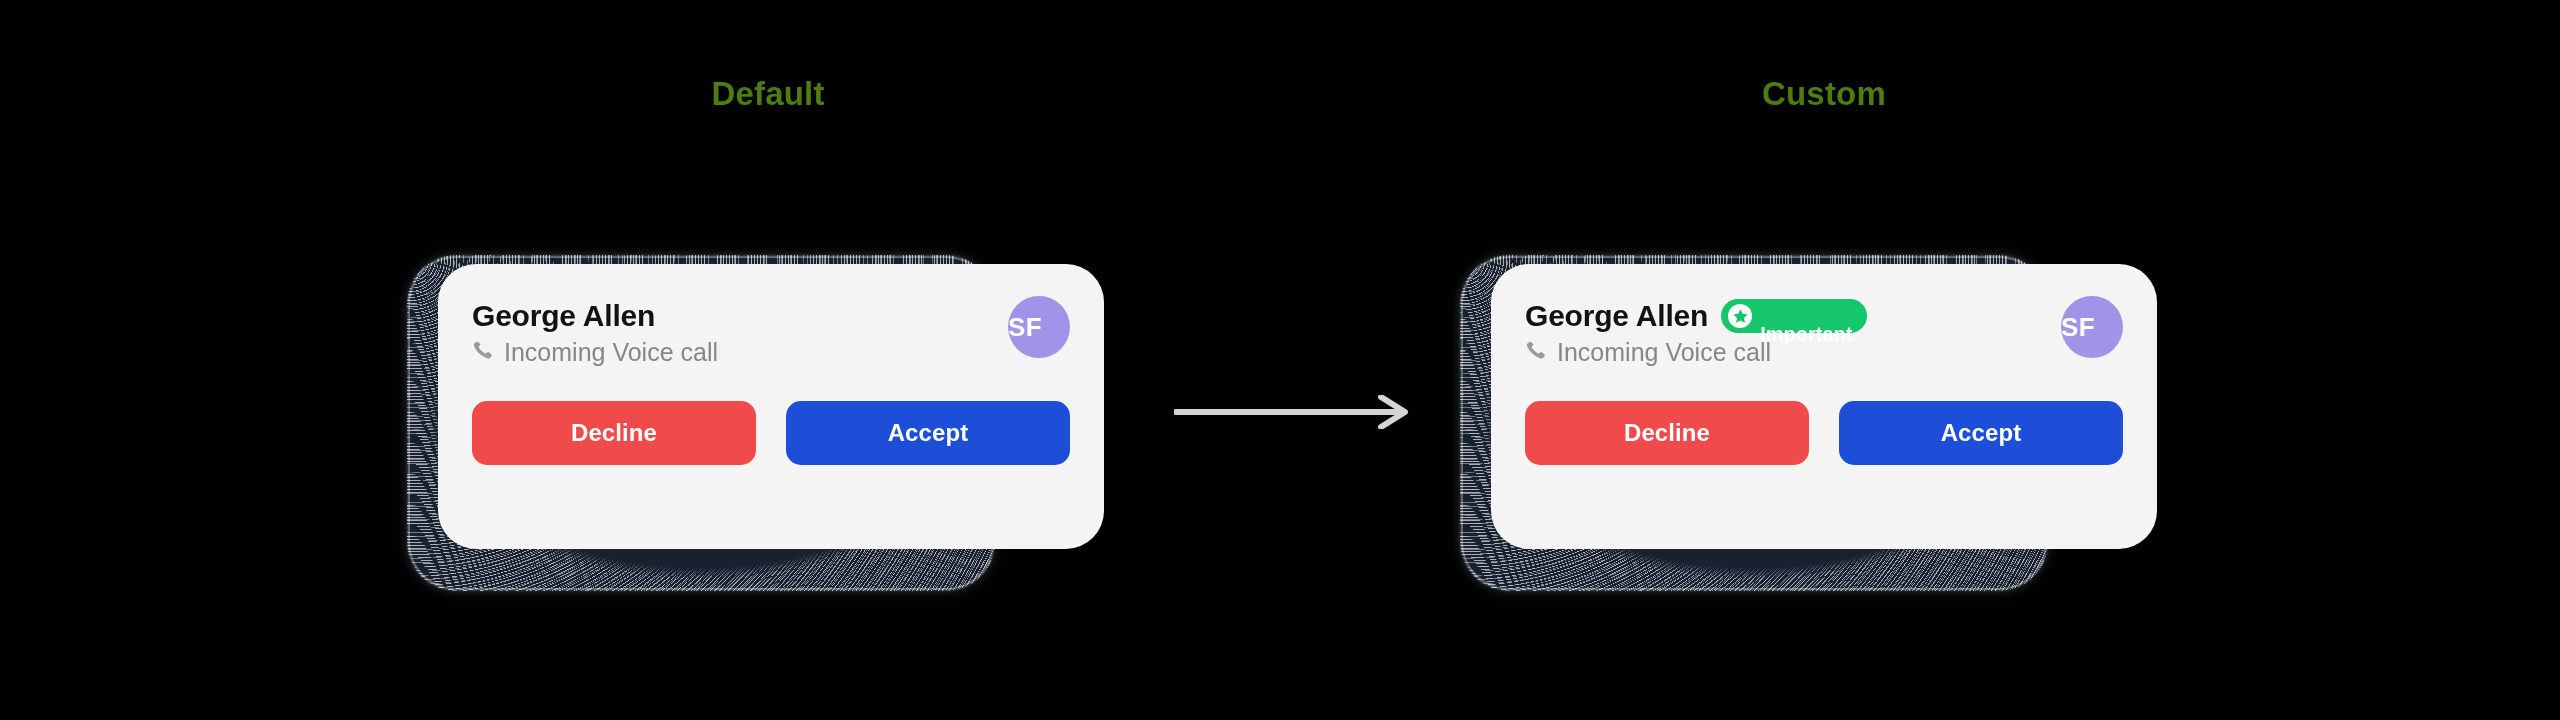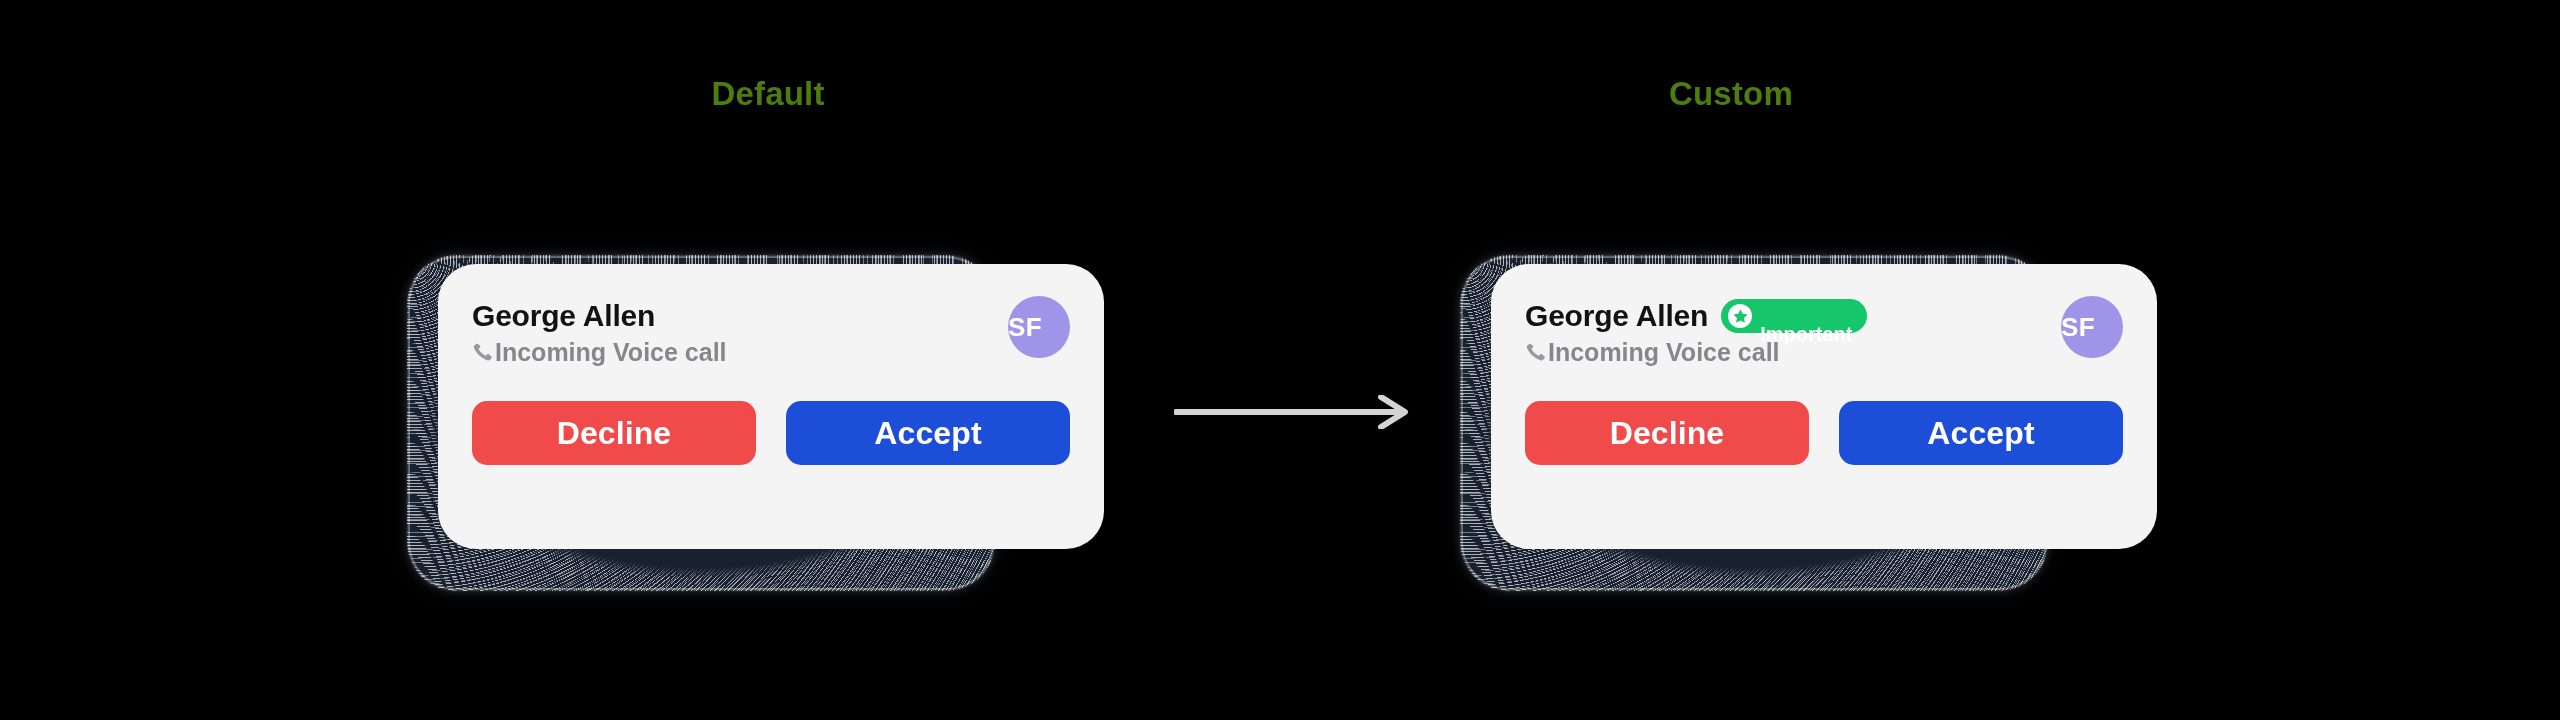--- a/index.html
+++ b/index.html
@@ -29,21 +29,21 @@
     top: 75px;
     font-size: 33px;
     font-weight: bold;
     color: #4d7c0f;
     letter-spacing: 0.2px;
     text-align: center;
     white-space: nowrap;
     transform: translateX(-50%);
   }
   .section-label.left  { left: 768px; }
-  .section-label.right { left: 1731px; }
+  .section-label.right { left: 1824px; }
 
   
   .card-frame {
     position: absolute;
     top: 258px;
     width: 582px;
     height: 330px;
     border-radius: 46px;
     background: #18212f;
     box-shadow:
@@ -140,23 +140,22 @@
     font-weight: bold;
     color: #ffffff;
     white-space: nowrap;
     line-height: 1;
     margin-top: 36px;
   }
 
   
   .subtitle-row {
     display: flex;
-    align-items: center;
-    gap: 2px;
-    font-weight: bold;
+    align-items: flex-start;
+    gap: 11px;
   }
   .phone-icon {
     width: 21px;
     height: 21px;
     flex: none;
     display: block;
     color: #9a9a9e;
   }
   .subtitle-text {
     font-size: 25px;
@@ -190,21 +189,21 @@
     display: flex;
     gap: 30px;
     margin-top: 36px;
   }
   .action-btn {
     flex: 1;
     height: 64px;
     border: none;
     border-radius: 15px;
     font-family: inherit;
-    font-size: 32px;
+    font-size: 24px;
     font-weight: bold;
     color: #ffffff;
     cursor: pointer;
     letter-spacing: 0.1px;
     display: flex;
     align-items: center;
     justify-content: center;
     padding: 8px;
   }
   .action-btn.decline { background: #f04a4a; }

